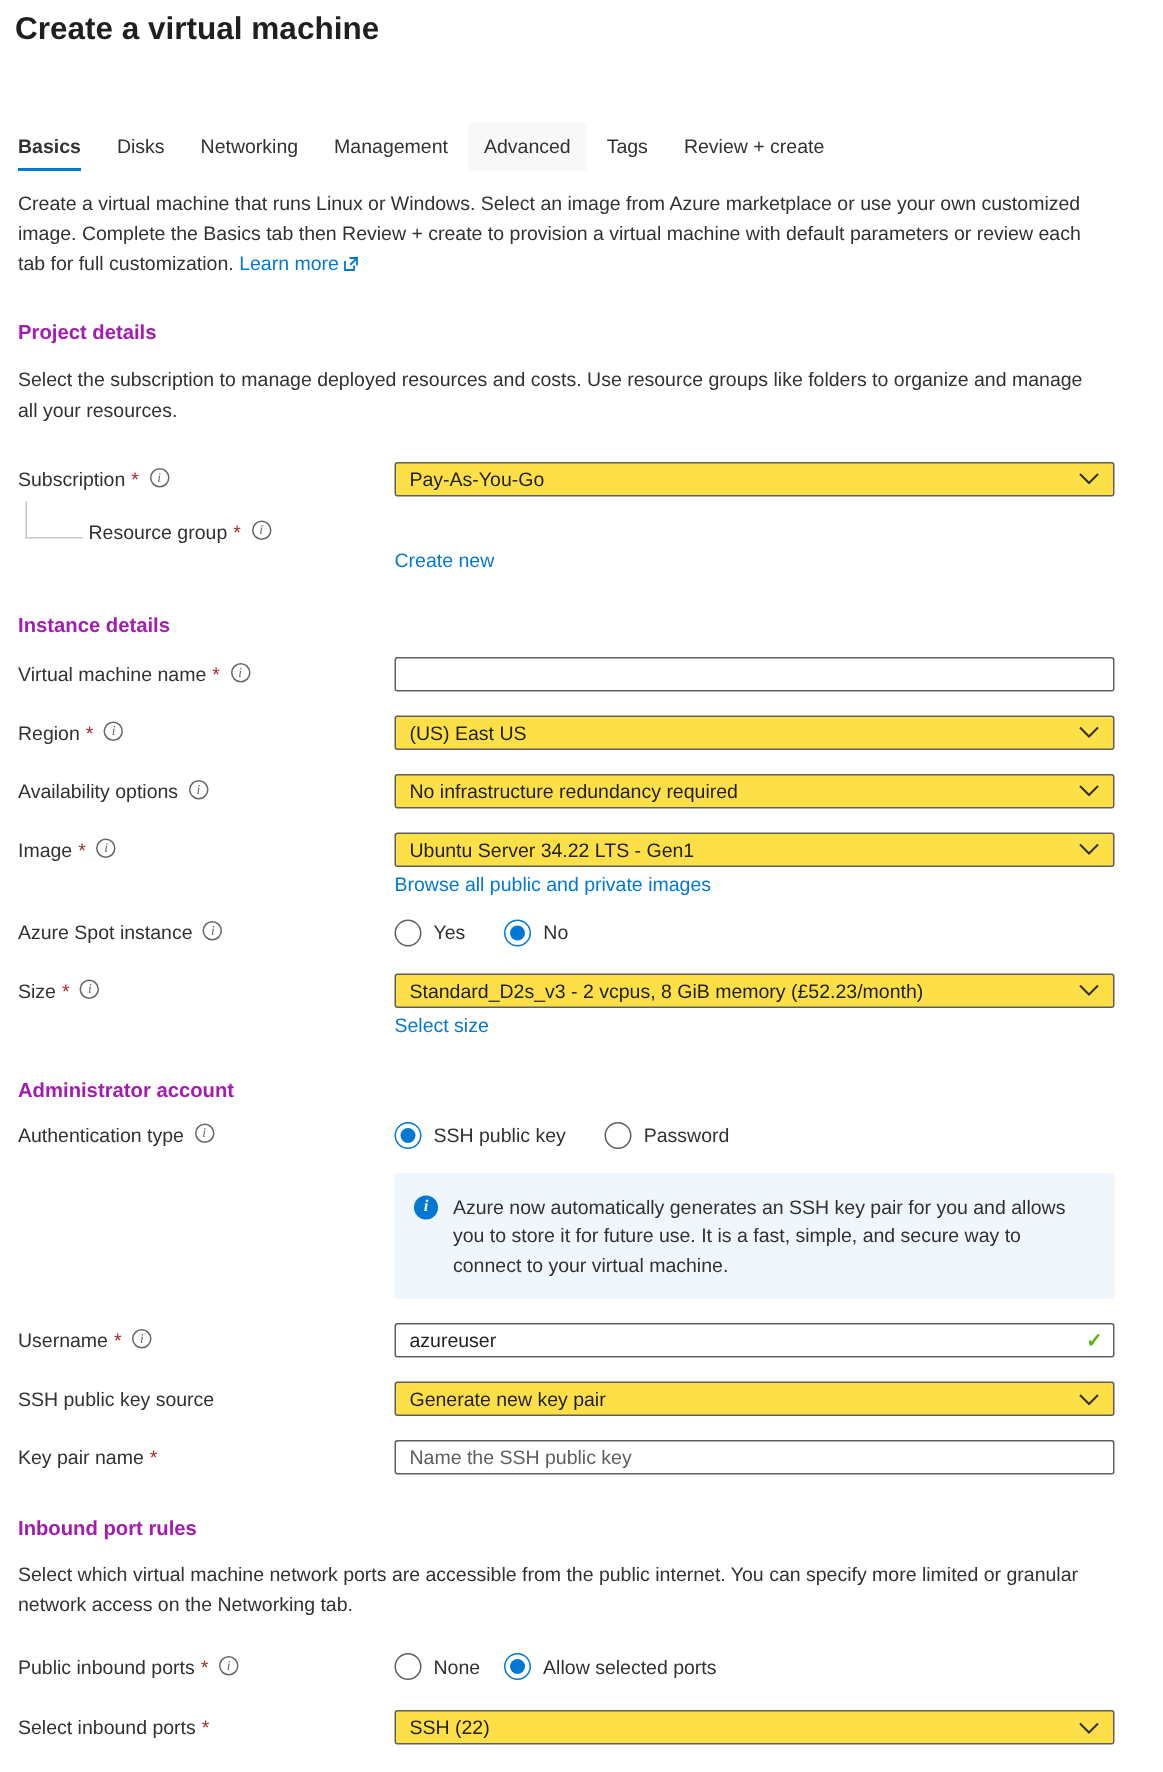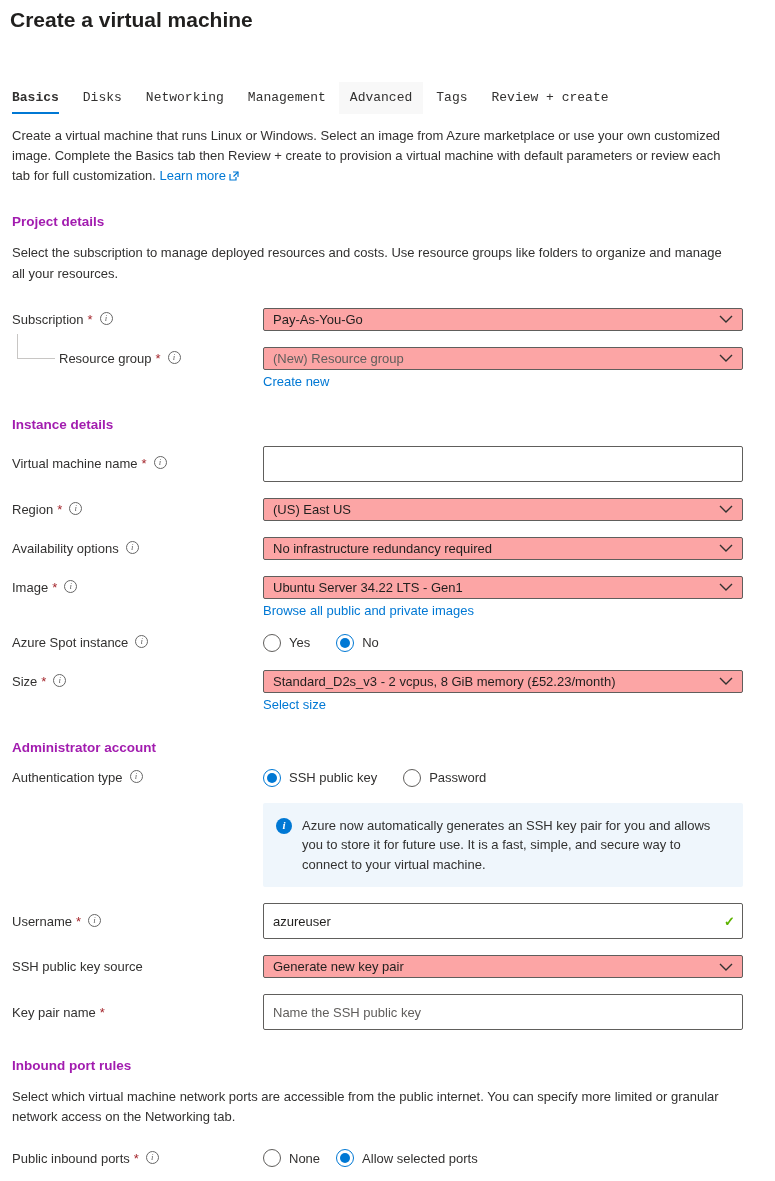--- a/index.html
+++ b/index.html
@@ -8,21 +8,21 @@
     width: 775px;
     font-family: "Liberation Sans", sans-serif;
     color:#323130;
     font-size:13px;
   }
   .page-title {
     font-size:21px; font-weight:700; color:#201f1e;
     padding:8px 12px 0 10px;
   }
   
-  .tabs { display:flex; align-items:flex-end; margin:50px 12px 0 12px;font-family:Liberation Mono, monospace; }
+  .tabs { display:flex; align-items:flex-end; margin:50px 12px 0 12px; }
   .tab {
     font-size:13px; color:#323130; padding:8px 0 7px 0;
     margin-right:24px; cursor:pointer; border-bottom:2px solid transparent; white-space:nowrap;
   }
   .tab.active { font-weight:700; border-bottom:2px solid #0078d4; }
   .tab.highlight { background:#f8f8f8; padding-left:11px; padding-right:11px; margin-left:-11px; margin-right:13px; }
   
   .intro { margin:12px 12px 0 12px; max-width:726px; line-height:1.55; }
   .para  { margin:10px 12px 0 12px; max-width:726px; line-height:1.55; }
   .link { color:#0078d4; text-decoration:none; cursor:pointer; }
@@ -48,29 +48,29 @@
     font-size:9px; line-height:1; color:#666666; margin-left:7px; flex:none;
     font-family:"Liberation Serif", serif; font-style:italic; cursor:pointer;
   }
   .indent-label { padding-left:47px; }
   .tree-connector {
     position:absolute; left:5px; top:-13px; width:38px; height:25px;
     border-left:1px solid #c8c6c4; border-bottom:1px solid #c8c6c4;
   }
   
   .dropdown {
-    height:23px; border:1px solid #605e5c; border-radius:2px; background:#fca5a5;
+    height:23px; border:1px solid #605e5c; border-radius:2px; background:#fde047;
     display:flex; align-items:center; justify-content:space-between;
     padding:0 9px; cursor:pointer; width:100%;
   }
   .dd-value { font-size:13px; color:#201f1e; white-space:nowrap; overflow:hidden; }
   .dd-value.muted { color:#605e5c; }
   .chev { flex:none; margin-left:8px; }
   .textbox {
-    height:36px; width:100%; border:1px solid #605e5c; border-radius:2px;
+    height:23px; width:100%; border:1px solid #605e5c; border-radius:2px;
     padding:0 9px; font-family:"Liberation Sans", sans-serif; font-size:13px; color:#201f1e;
     outline:none; background:#fff;
   }
   .textbox::placeholder { color:#605e5c; opacity:1; }
   .input-wrap { position:relative; width:100%; display:flex; align-items:center; }
   .input-wrap .textbox { padding-right:26px; }
   .check-icon {
     position:absolute; right:8px; color:#5db300; font-size:13px; font-weight:700; pointer-events:none;
   }
   .link-row { margin:-12px 32px 16px 263px; }
@@ -142,26 +142,20 @@
   </div>
 </div>
 
 <div class="form-row">
   <div class="tree-connector"></div>
   <div class="label-cell indent-label">
     <span class="field-label">Resource group</span>
     <span class="req">*</span>
     <span class="info-icon">i</span>
   </div>
-  <div class="dropdown">
-    <span class="dd-value muted">(New) Resource group</span>
-    <svg class="chev" width="14" height="8" viewBox="0 0 14 8">
-        <path d="M1 1 L7 7 L13 1" fill="none" stroke="#323130" stroke-width="1.4"></path>
-      </svg>
-  </div>
 </div>
 <div class="link-row"><a class="link">Create new</a></div>
 
 <div class="section-heading">Instance details</div>
 
 <div class="form-row">
   <div class="label-cell">
     <span class="field-label">Virtual machine name</span>
     <span class="req">*</span>
     <span class="info-icon">i</span>

